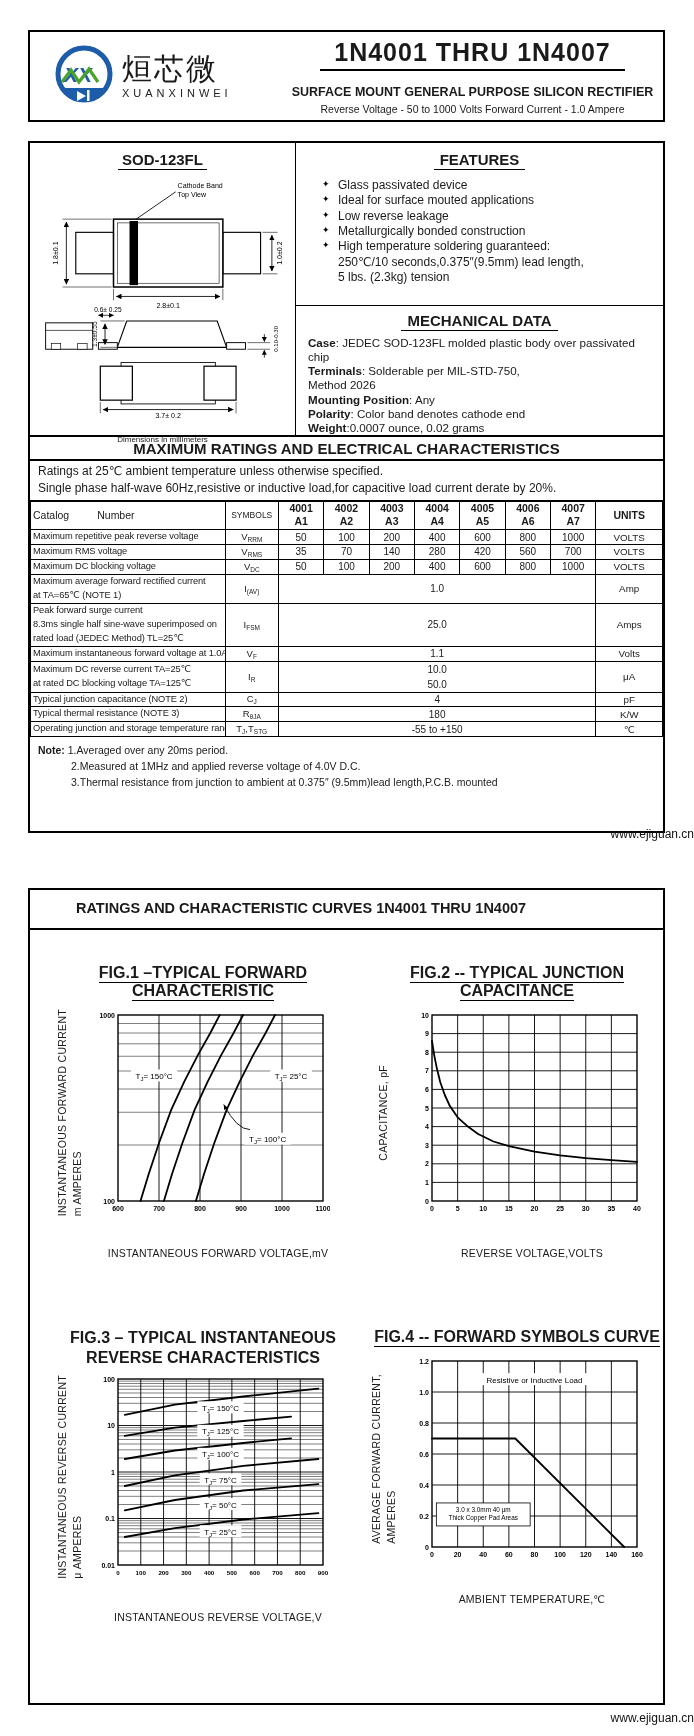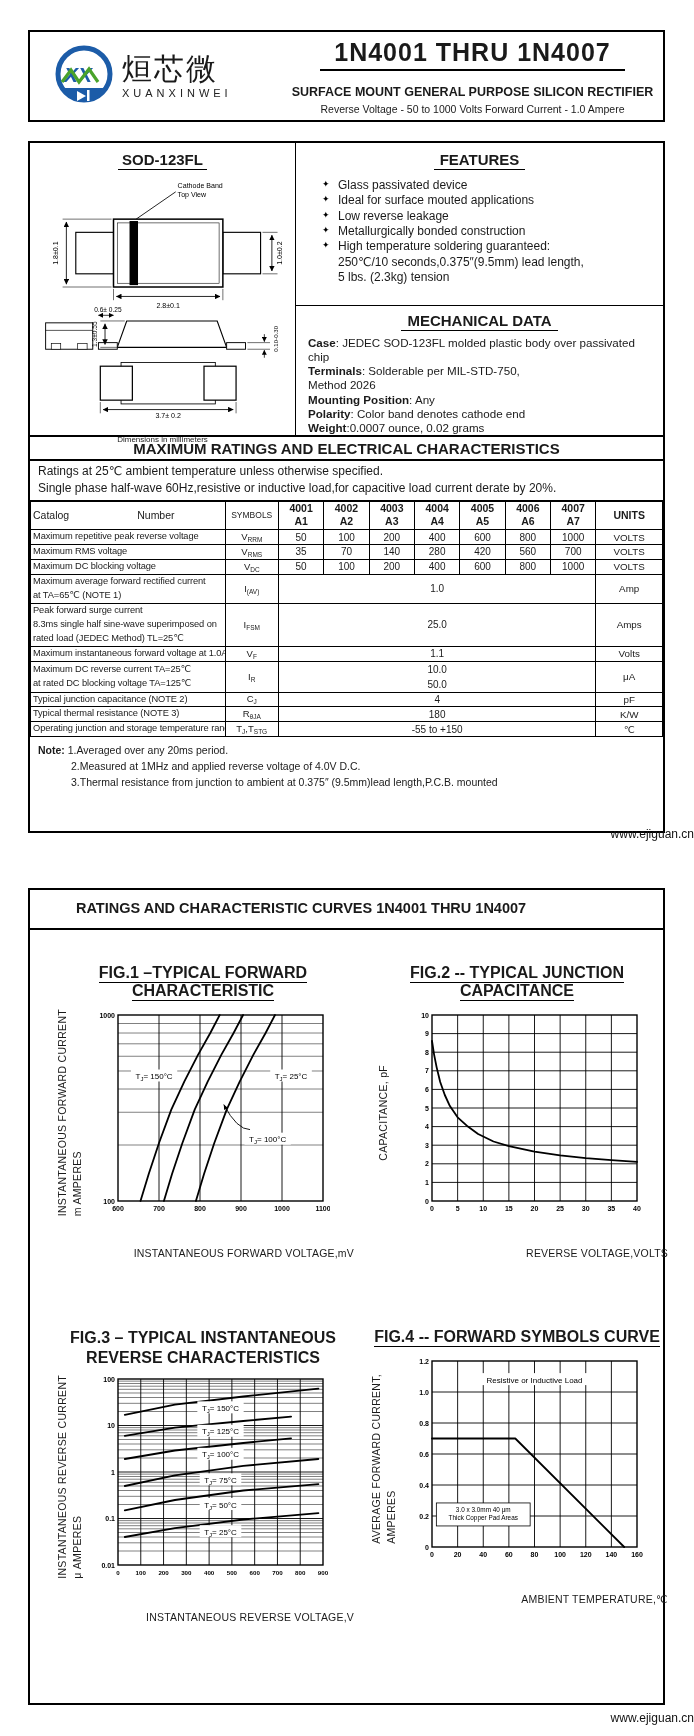--- a/index.html
+++ b/index.html
@@ -71,21 +71,21 @@
   .cb2{left:336px;top:74px}
   .cb3{left:22px;top:438px}
   .cb4{left:336px;top:438px}
   .ctitle{text-align:center;font-size:16px;font-weight:bold;margin-bottom:9px;min-height:15px}
   .ctitle .ul{border-bottom:1.5px solid #000;padding-bottom:1px}
   .ctitle.twoline{margin-bottom:5px}
   .ctitle.twoline div{line-height:1.25}
   .crow{display:flex;align-items:center}
   .ylab{width:36px;display:flex;justify-content:center;gap:1px}
   .ylab span{writing-mode:vertical-rl;transform:rotate(180deg);font-size:10.5px;letter-spacing:.3px;line-height:1.3}
-  .xlab{text-align:right;font-size:10.5px;margin-top:30px;padding-left:30px;letter-spacing:.2px}
+  .xlab{text-align:center;font-size:10.5px;margin-top:30px;padding-left:30px;letter-spacing:.2px}
   svg text{font-family:"Liberation Sans","DejaVu Sans",sans-serif}
 </style>
 </head>
 <body>
 
 <div class="sheet">
 
   <section class="box hdr">
     <div class="logo">
       <svg width="64" height="64" viewBox="0 0 64 64">
@@ -241,21 +241,21 @@
           <col style="width:45px">
           <col style="width:45px">
           <col style="width:45px">
         <col style="width:45px">
           <col style="width:45px">
           <col style="width:45px">
         <col style="width:66px">
       </colgroup>
     <tbody>
           <tr>
-            <td class="cat"><span>Catalog</span><span style="margin-left: 68px;">Number</span></td>
+            <td class="cat"><span>Catalog</span><span style="margin-left: 28px;">Number</span></td>
             <td class="symh">SYMBOLS</td>
             <td class="dev">
               <div>4001</div>
               <div>A1</div>
             </td>
             <td class="dev">
               <div>4002</div>
               <div>A2</div>
             </td>
             <td class="dev">

